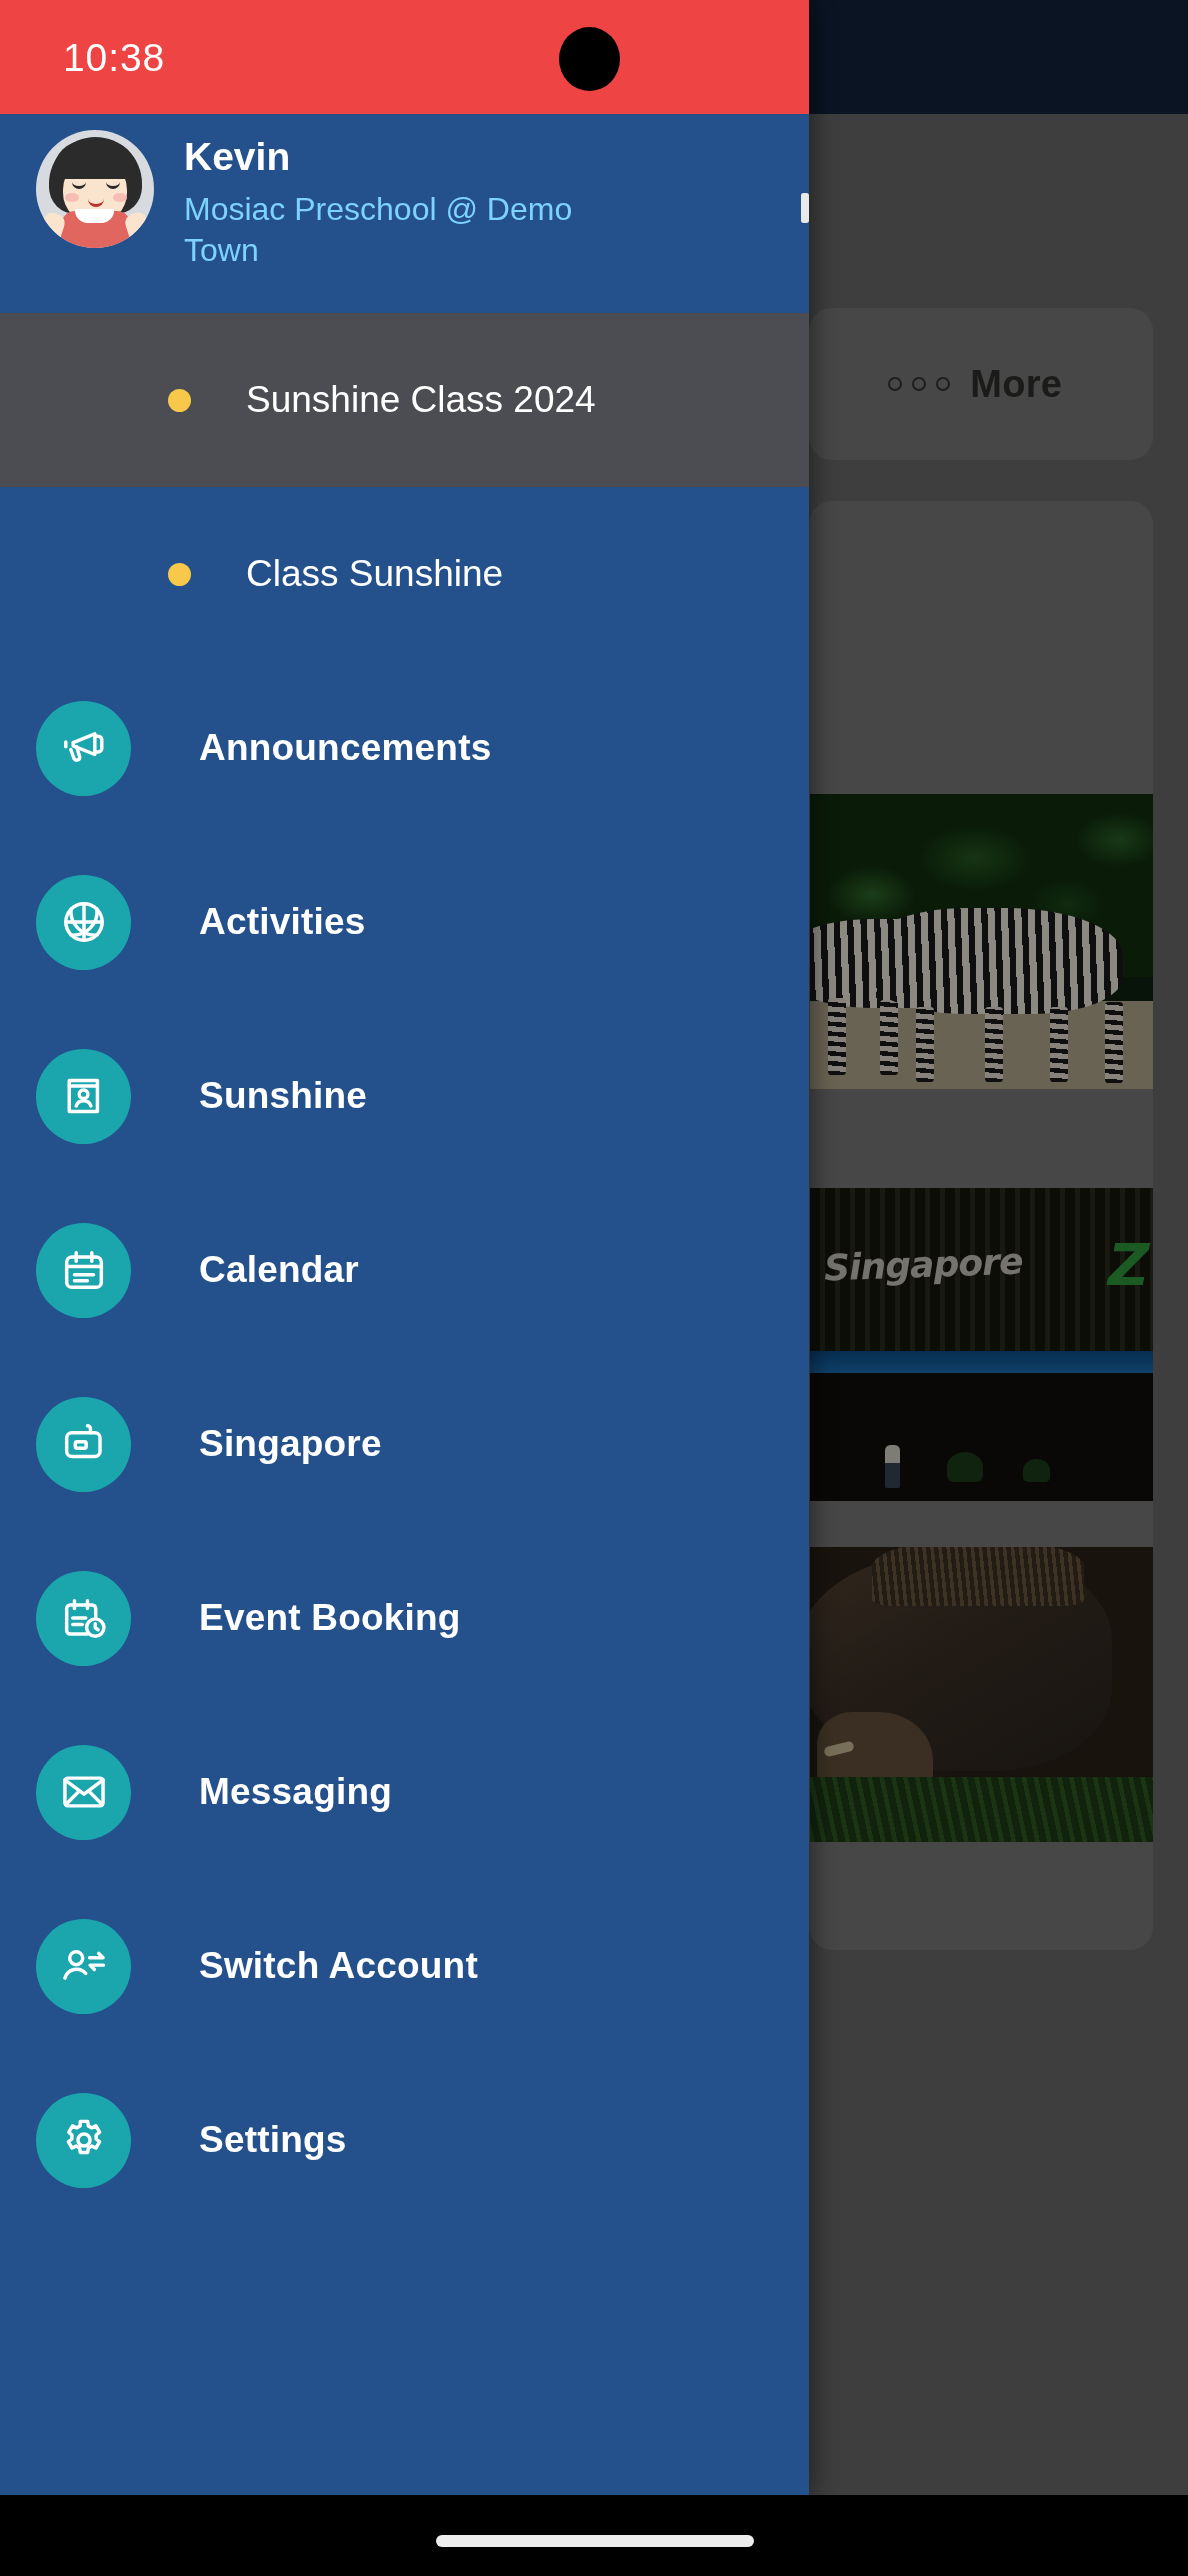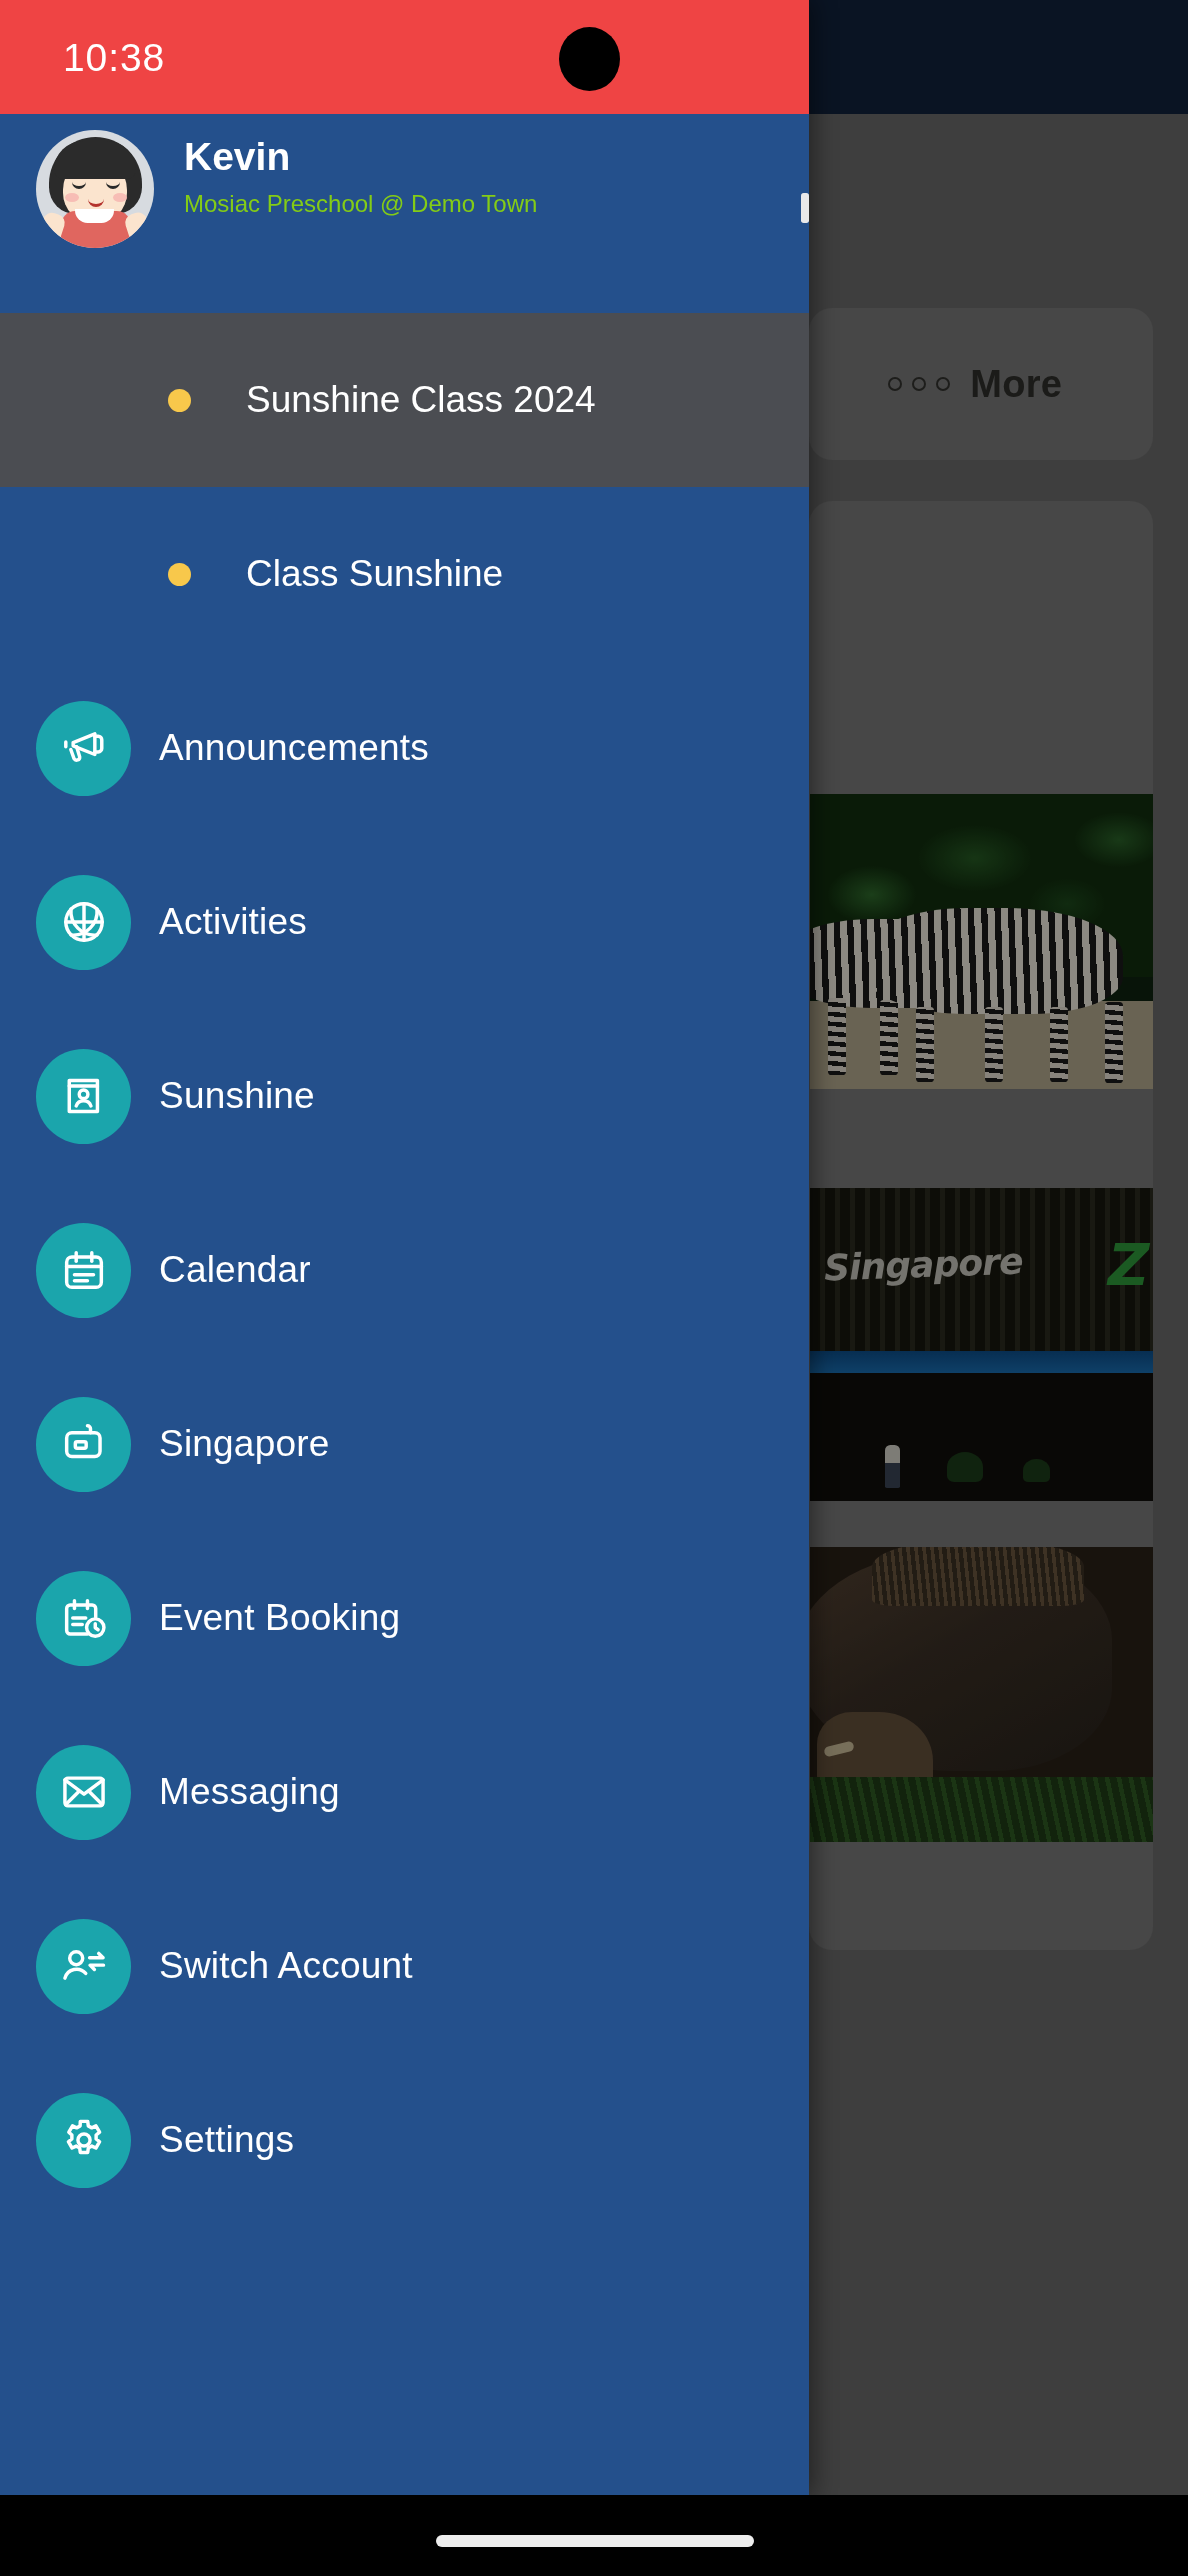--- a/index.html
+++ b/index.html
@@ -231,21 +231,21 @@
     background:#fbe4ce; border-radius:9px;
   }
   .av-arm.l { left:5.4px; transform:rotate(18deg); }
   .av-arm.r { right:5.4px; transform:rotate(-18deg); }
 
   #profile-text { padding-top:5.4px; }
   #profile-name {
     font-size:39px; font-weight:bold; color:#fff; line-height:1.15;
   }
   #profile-school {
-    font-size:24px; color:#84cc16; line-height:1.28; margin-top:9px;
+    font-size:32px; color:#7dd3fc; line-height:1.28; margin-top:9px;
     max-width:465px;
   }
 
   
   #menu { position:absolute; left:0; top:313px; width:809px; }
 
   .section-row {
     height:134px; display:flex; align-items:center; padding:0 36px;
     position:relative;
   }
@@ -272,21 +272,21 @@
     flex:0 0 auto;
   }
   .sub-label {
     margin-left:55px; font-size:37px; color:#ffffff;
   }
 
   .nav-row {
     height:174px; display:flex; align-items:center; padding:0 36px;
   }
   .nav-row .icon-circle { width:95px; height:95px; }
-  .nav-row .row-label { margin-left:28px; }
+  .nav-row .row-label { margin-left:68px;font-weight:bold; }
 
   
   #gesture-area {
     position:absolute; left:0; bottom:0; width:1189px; height:81px;
     background:#000;
   }
   #gesture-bar {
     position:absolute; left:50%; bottom:29px; transform:translateX(-50%);
     width:318px; height:12.5px; border-radius:7.2px; background:#ededed;
   }

